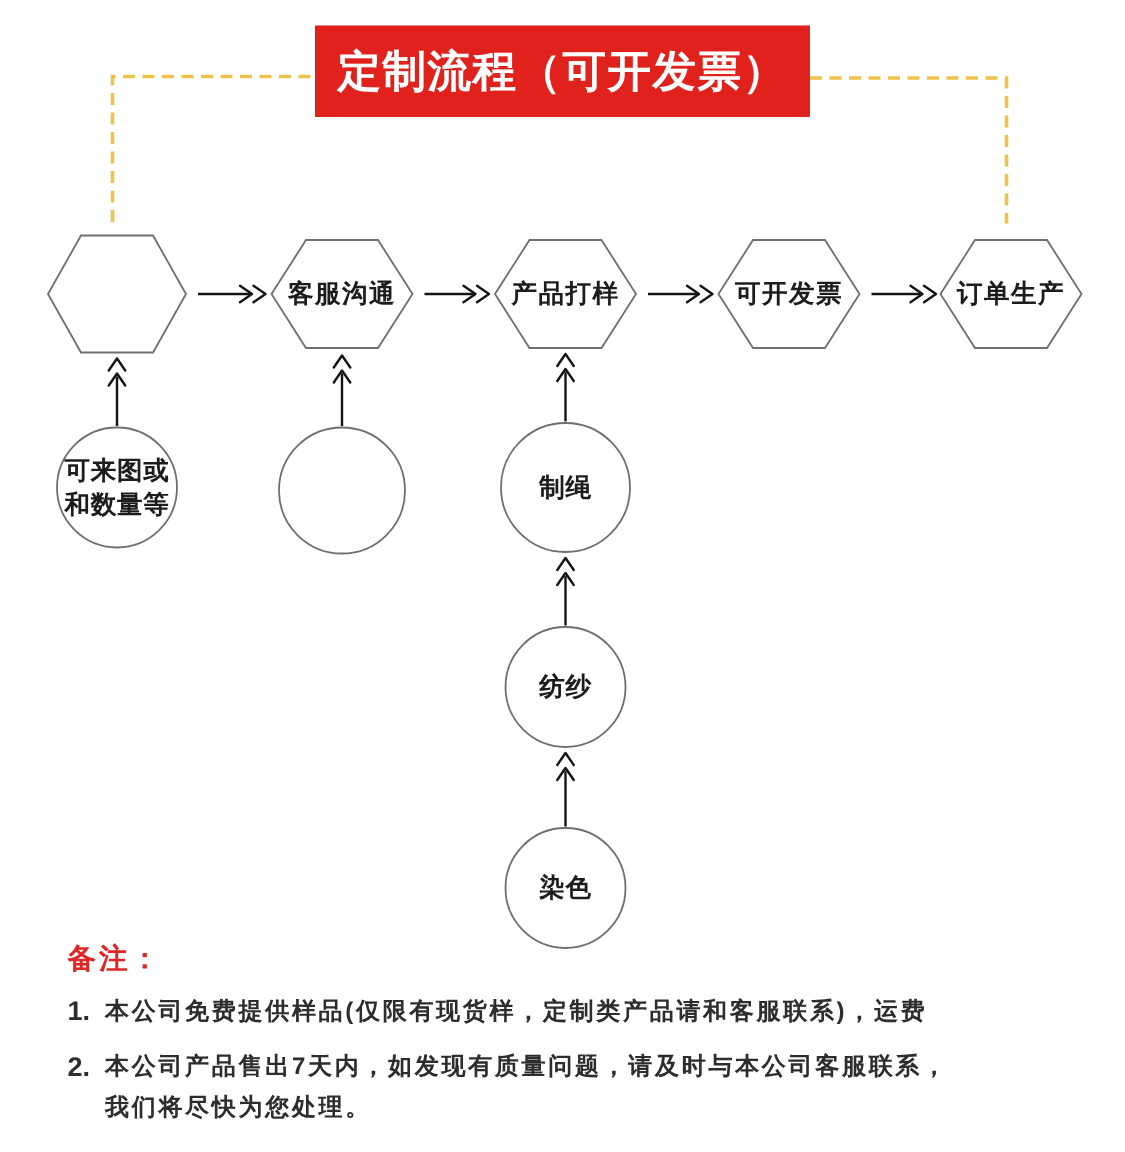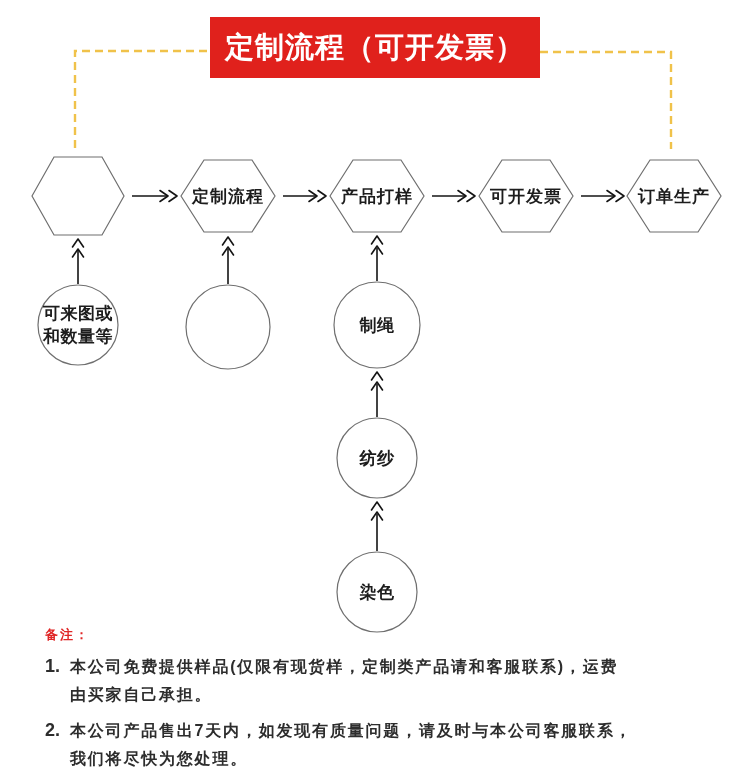--- a/index.html
+++ b/index.html
@@ -24,21 +24,21 @@
   
   .label{
     position:absolute;transform:translate(-50%,-50%);text-align:center;
     left:var(--x);top:var(--y);font-weight:700;color:#1c1c1c;white-space:nowrap;
   }
   .label span{display:block;}
   .hex-label{font-size:17px;line-height:21px;letter-spacing:1px;}
   .circle-label{font-size:17px;line-height:23px;letter-spacing:0.5px;}
   
   .notes{position:absolute;left:45px;top:626px;width:690px;}
-  .notes-label{color:#e02626;font-size:13px;font-weight:700;letter-spacing:2px;}
+  .notes-label{color:#e02626;font-size:19px;font-weight:700;letter-spacing:2px;}
   .note-item{display:flex;margin-top:9px;}
   .note-item .num{
     width:25px;flex:0 0 25px;font-size:18px;font-weight:600;color:#2d2d2d;line-height:27.5px;
   }
   .note-item .txt{font-size:16px;font-weight:600;color:#2d2d2d;letter-spacing:1.8px;line-height:27.5px;}
   .note-item .txt span{display:block;white-space:nowrap;}
 </style>
 </head>
 <body>
 
@@ -107,21 +107,21 @@
       <path class="achev" d="M371.5 510 L377 502 L382.5 510"></path>
       <path class="achev" d="M371.5 520 L377 512 L382.5 520"></path>
     </g>
   </svg>
 
   <div class="banner">
     <span>定制流程（可开发票）</span>
   </div>
 
   <div class="label hex-label" style="--x:228px;--y:196px">
-    <span>定制流程</span>
+    <span>客服沟通</span>
   </div>
   <div class="label hex-label" style="--x:377px;--y:196px">
     <span>产品打样</span>
   </div>
   <div class="label hex-label" style="--x:526px;--y:196px">
     <span>可开发票</span>
   </div>
   <div class="label hex-label" style="--x:674px;--y:196px">
     <span>订单生产</span>
   </div>
@@ -139,21 +139,20 @@
   <div class="label circle-label" style="--x:377px;--y:592px">
     <span>染色</span>
   </div>
 
   <div class="notes">
     <div class="notes-label">备注：</div>
     <div class="note-item">
       <span class="num">1.</span>
       <span class="txt">
         <span>本公司免费提供样品(仅限有现货样，定制类产品请和客服联系)，运费</span>
-        <span>由买家自己承担。</span>
       </span>
     </div>
     <div class="note-item">
       <span class="num">2.</span>
       <span class="txt">
         <span>本公司产品售出7天内，如发现有质量问题，请及时与本公司客服联系，</span>
         <span>我们将尽快为您处理。</span>
       </span>
     </div>
   </div>

